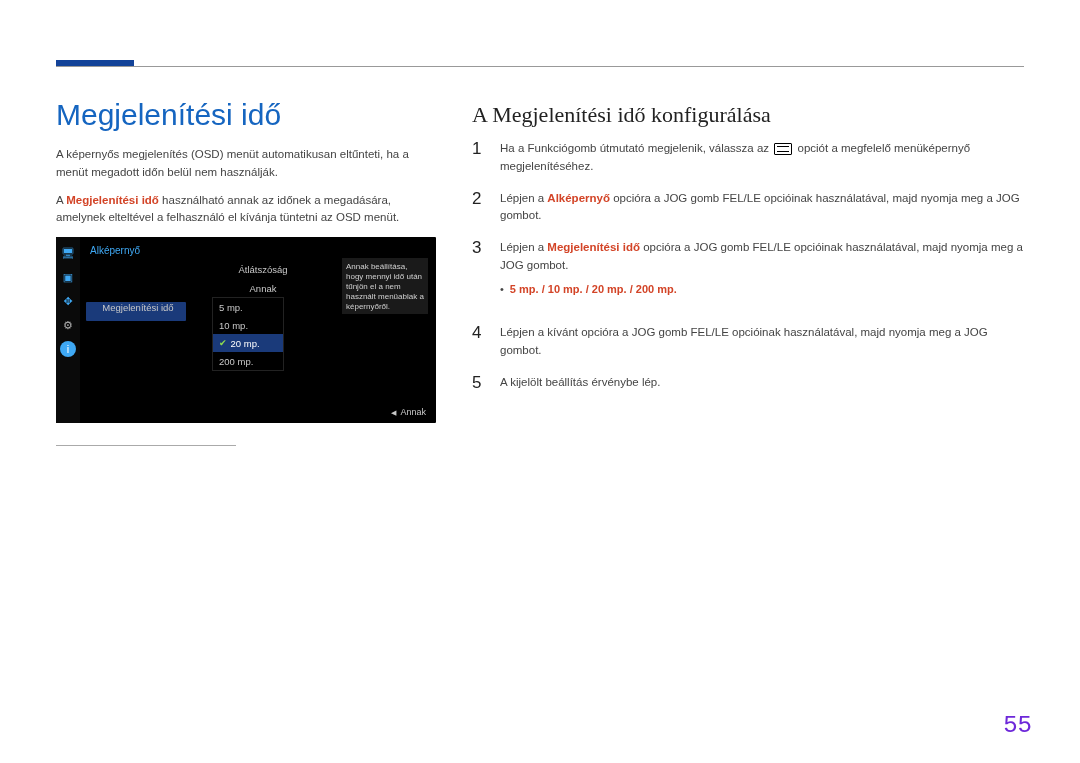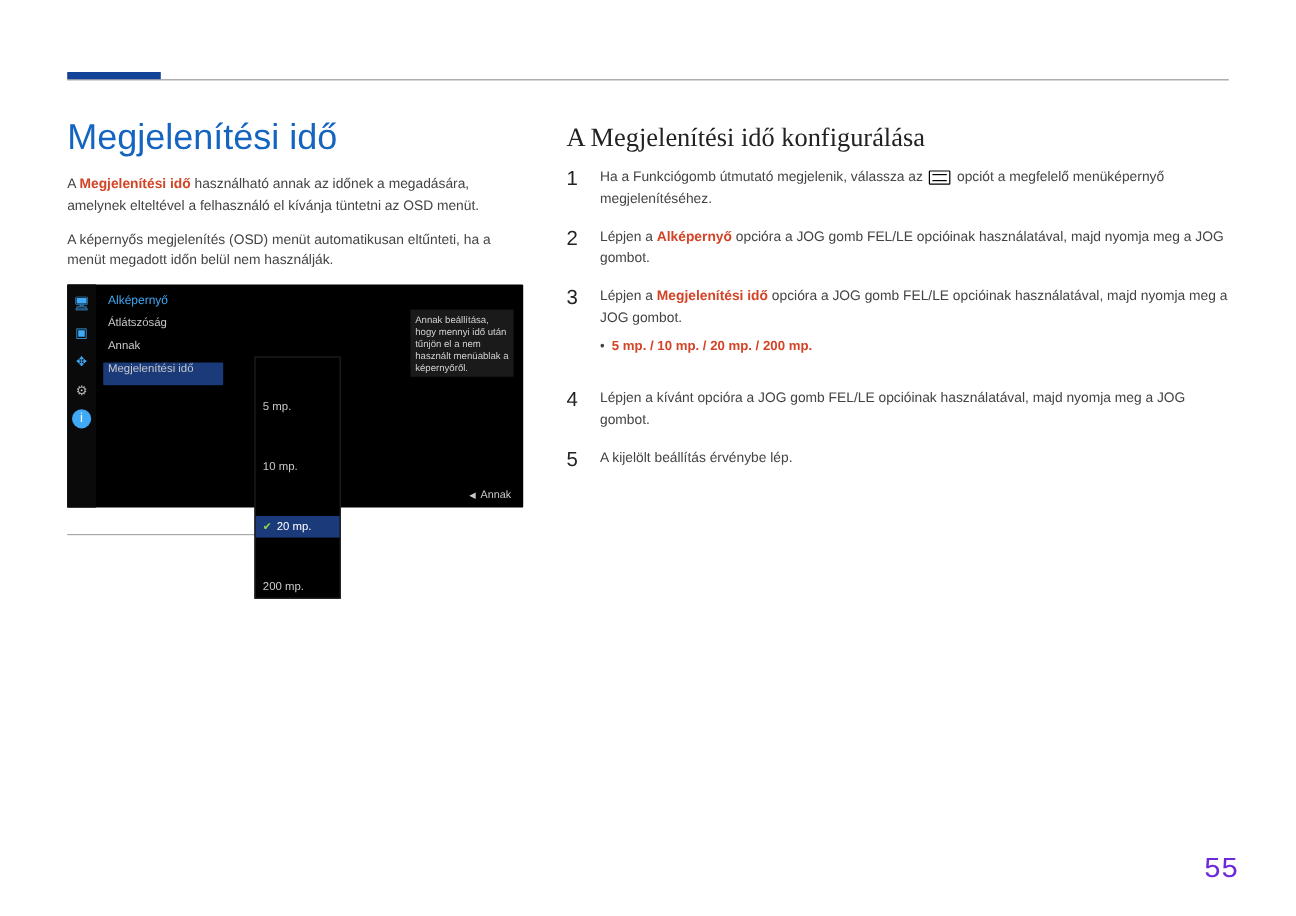--- a/index.html
+++ b/index.html
@@ -103,22 +103,24 @@
     padding: 6px 0 6px 8px;
     position: relative;
   }
   .osd-header {
     color: #3fa9f5;
     font-size: 10px;
     padding: 2px 0 8px 2px;
   }
   .osd-row {
     display: flex;
+    align-items: center;
     height: 19px;
     padding-left: 2px;
+    flex-direction: column;
   }
   .osd-row.selected {
     background: #1a3a7a;
     border-radius: 1px;
     width: 96px;
     padding-left: 4px;
     margin-left: -2px;
   }
   .osd-row .label { color: #c8c8c8; }
   .osd-row .value { color: #c8c8c8; margin-left: auto; margin-right: 80px; }
@@ -129,21 +131,20 @@
     width: 70px;
     background: #000;
     border: 1px solid #222;
   }
   .osd-sub {
     height: 18px;
     display: flex;
     align-items: center;
     padding: 0 6px;
     color: #c8c8c8;
-    margin-top: 32px;
   }
   .osd-sub.sel { background: #1a3a7a; color: #fff; }
   .osd-sub .check { color: #8fdc4f; margin-right: 4px; font-size: 9px;}
   .osd-tooltip {
     position: absolute;
     top: 8px;
     right: 8px;
     width: 86px;
     height: 56px;
     background: #1a1a1a;
@@ -236,24 +237,24 @@
 </style>
 </head>
 <body>
 
 <div class="page">
   <div class="top-rule"></div>
 
   <div class="columns">
     <div class="left">
       <h1 class="left-title">Megjelenítési idő</h1>
+      <p class="para">A képernyős megjelenítés (OSD) menüt automatikusan eltűnteti, ha a menüt megadott időn belül nem használják.</p>
       <p class="para">
         <span>A </span><span class="highlight">Megjelenítési idő</span><span> használható annak az időnek a megadására, amelynek elteltével a felhasználó el kívánja tüntetni az OSD menüt.</span>
       </p>
-      <p class="para">A képernyős megjelenítés (OSD) menüt automatikusan eltűnteti, ha a menüt megadott időn belül nem használják.</p>
 
       <div class="osd">
         <div class="osd-icons">
           <span class="osd-icon monitor">🖥</span>
           <span class="osd-icon picture">▣</span>
           <span class="osd-icon move">✥</span>
           <span class="osd-icon gear">⚙</span>
           <span class="osd-icon info">i</span>
         </div>
         <div class="osd-main">

